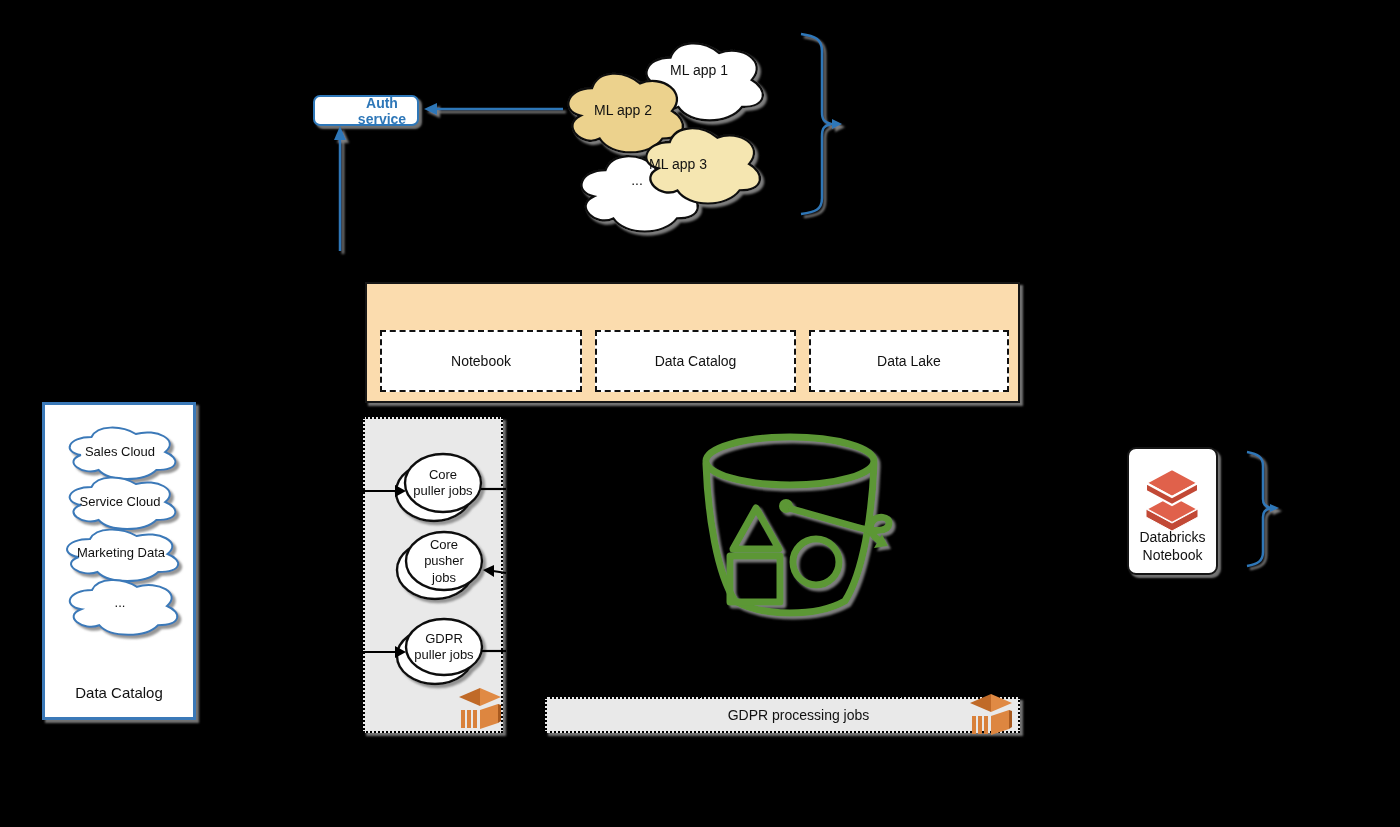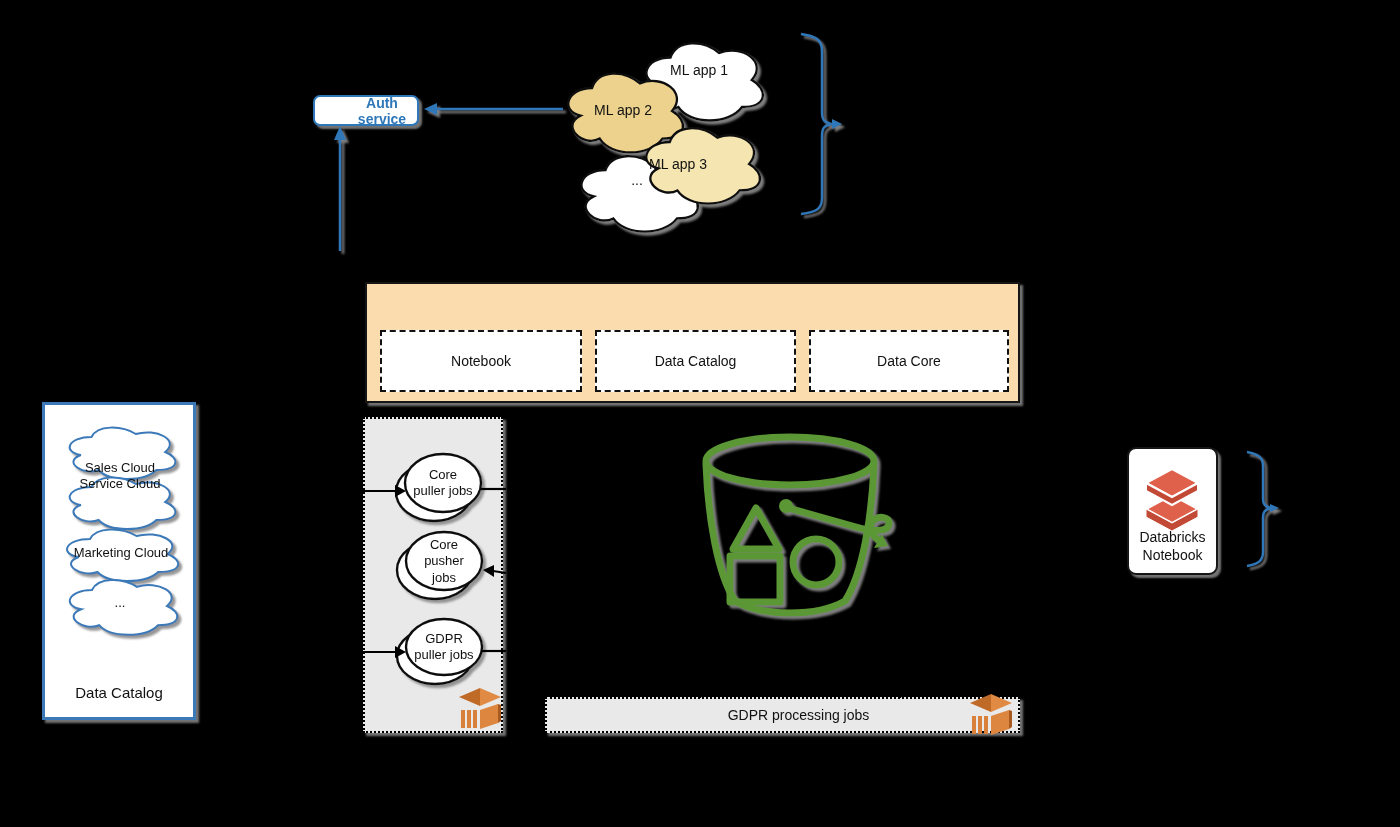--- a/index.html
+++ b/index.html
@@ -47,21 +47,21 @@
     </div>
 
     <div id="ml-lake-box" class="abs shadowed">
       <div id="lake-cell-0" class="lake-cell center">
         <span>Notebook</span>
       </div>
       <div id="lake-cell-1" class="lake-cell center">
         <span>Data Catalog</span>
       </div>
       <div id="lake-cell-2" class="lake-cell center">
-        <span>Data Core</span>
+        <span>Data Lake</span>
       </div>
     </div>
 
     <div id="data-sources-box" class="abs shadowed">
       <div id="data-sources-title">Data Catalog</div>
     </div>
 
     <div id="jobs-panel" class="abs shadowed"></div>
 
     <div id="gdpr-bar" class="abs shadowed center">
@@ -175,23 +175,23 @@
       <polygon points="1146,483 1172,497 1198,483 1198,491 1172,505 1146,491" fill="#C24936" stroke="#fff" stroke-width="2"></polygon>
     </g>
   </svg>
 
   <div id="text-layer">
     <div class="lbl fs14" style="left:699px;top:63px;margin-top:8px;">ML app 1</div>
     <div class="lbl fs14" style="left:623px;top:111px;">ML app 2</div>
     <div class="lbl fs14" style="left:678px;top:165px;">ML app 3</div>
     <div class="lbl fs14" style="left:637px;top:181px;">...</div>
 
-    <div class="lbl fs13" style="left:120px;top:452px;margin-top:16px;">Sales Cloud</div>
-    <div class="lbl fs13" style="left:120px;top:484px;">Service Cloud</div>
-    <div class="lbl fs13" style="left:121px;top:553px;">Marketing Cloud</div>
+    <div class="lbl fs13" style="left:120px;top:452px;">Sales Cloud</div>
+    <div class="lbl fs13" style="left:120px;top:502px;">Service Cloud</div>
+    <div class="lbl fs13" style="left:121px;top:553px;">Marketing Data</div>
     <div class="lbl fs13" style="left:120px;top:603px;">...</div>
 
     <div class="lbl fs13" style="left:443px;top:483px;">Core
 puller jobs</div>
     <div class="lbl fs13" style="left:444px;top:561px;">Core
 pusher
 jobs</div>
     <div class="lbl fs13" style="left:444px;top:647px;">GDPR
 puller jobs</div>
   </div>

